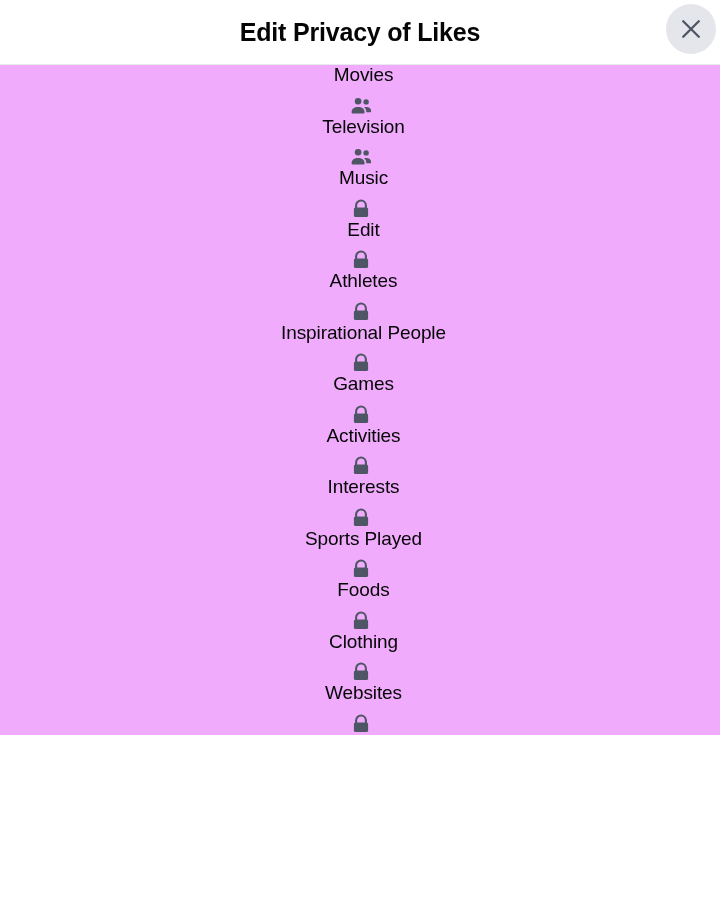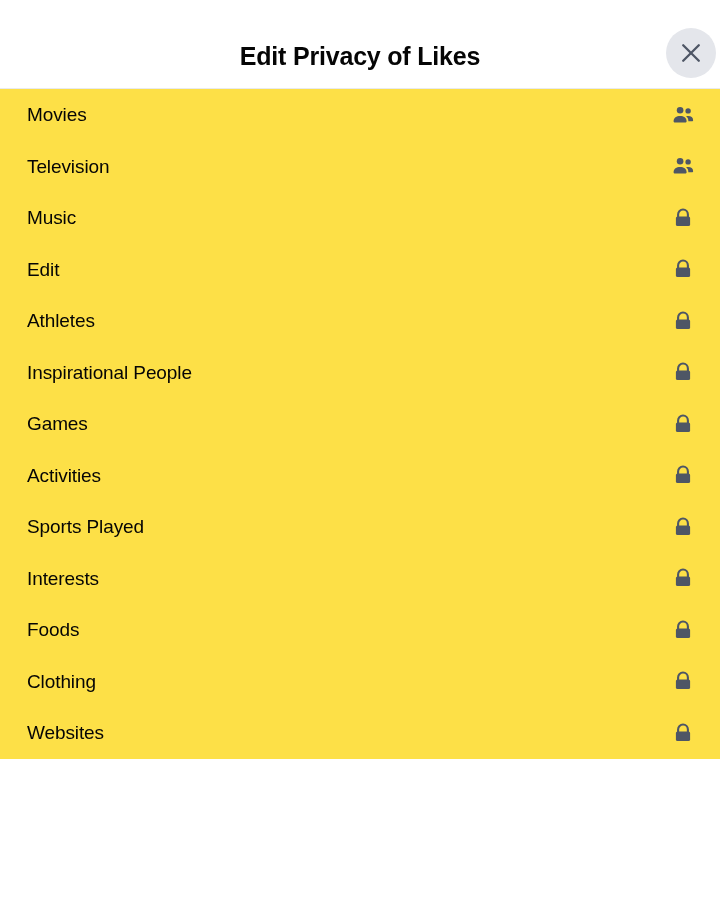--- a/index.html
+++ b/index.html
@@ -12,21 +12,20 @@
   #app { position:relative; width:720px; height:915px; background:#fff; }
 
   
   .header {
     position:relative;
     height:64px;
     display:flex;
     align-items:center;
     justify-content:center;
     background:#fff;
-    margin-top:24px;
   }
   .header-title {
     font-size:25px;
     font-weight:bold;
     color:#050505;
     letter-spacing:-0.2px;
     line-height:1;
   }
   .close-btn {
     position:absolute;
@@ -49,22 +48,23 @@
   }
 
   
   .list { background:#fff; }
   .row {
     height:51.5px;
     display:flex;
     align-items:center;
     justify-content:space-between;
     padding:0 20px 0 27px;
-    background:#fde047;
+    background:#f0abfc;
     cursor:pointer;
+    flex-direction:column;
   }
   .row-label {
     font-size:19px;
     color:#050505;
     line-height:1;
     letter-spacing:-0.1px;
     white-space:nowrap;
   }
   .row-icon {
     display:flex;
@@ -167,38 +167,38 @@
       <div class="row">
         <span class="row-label">Activities</span>
         <span class="row-icon">
           <svg width="22" height="22" viewBox="0 0 22 22">
             <path d="M6.1 10V7.4a4.9 4.9 0 0 1 9.8 0V10" fill="none" stroke="#4e5665" stroke-width="2.1"></path>
             <rect x="3.9" y="9.5" width="14.2" height="9.6" rx="1.6" fill="#4e5665"></rect>
           </svg>
         </span>
       </div>
       <div class="row">
+        <span class="row-label">Interests</span>
+        <span class="row-icon">
+          <svg width="22" height="22" viewBox="0 0 22 22">
+            <path d="M6.1 10V7.4a4.9 4.9 0 0 1 9.8 0V10" fill="none" stroke="#4e5665" stroke-width="2.1"></path>
+            <rect x="3.9" y="9.5" width="14.2" height="9.6" rx="1.6" fill="#4e5665"></rect>
+          </svg>
+        </span>
+      </div>
+      <div class="row">
         <span class="row-label">Sports Played</span>
         <span class="row-icon">
           <svg width="22" height="22" viewBox="0 0 22 22">
             <path d="M6.1 10V7.4a4.9 4.9 0 0 1 9.8 0V10" fill="none" stroke="#4e5665" stroke-width="2.1"></path>
             <rect x="3.9" y="9.5" width="14.2" height="9.6" rx="1.6" fill="#4e5665"></rect>
           </svg>
         </span>
       </div>
       <div class="row">
-        <span class="row-label">Interests</span>
-        <span class="row-icon">
-          <svg width="22" height="22" viewBox="0 0 22 22">
-            <path d="M6.1 10V7.4a4.9 4.9 0 0 1 9.8 0V10" fill="none" stroke="#4e5665" stroke-width="2.1"></path>
-            <rect x="3.9" y="9.5" width="14.2" height="9.6" rx="1.6" fill="#4e5665"></rect>
-          </svg>
-        </span>
-      </div>
-      <div class="row">
         <span class="row-label">Foods</span>
         <span class="row-icon">
           <svg width="22" height="22" viewBox="0 0 22 22">
             <path d="M6.1 10V7.4a4.9 4.9 0 0 1 9.8 0V10" fill="none" stroke="#4e5665" stroke-width="2.1"></path>
             <rect x="3.9" y="9.5" width="14.2" height="9.6" rx="1.6" fill="#4e5665"></rect>
           </svg>
         </span>
       </div>
       <div class="row">
         <span class="row-label">Clothing</span>

